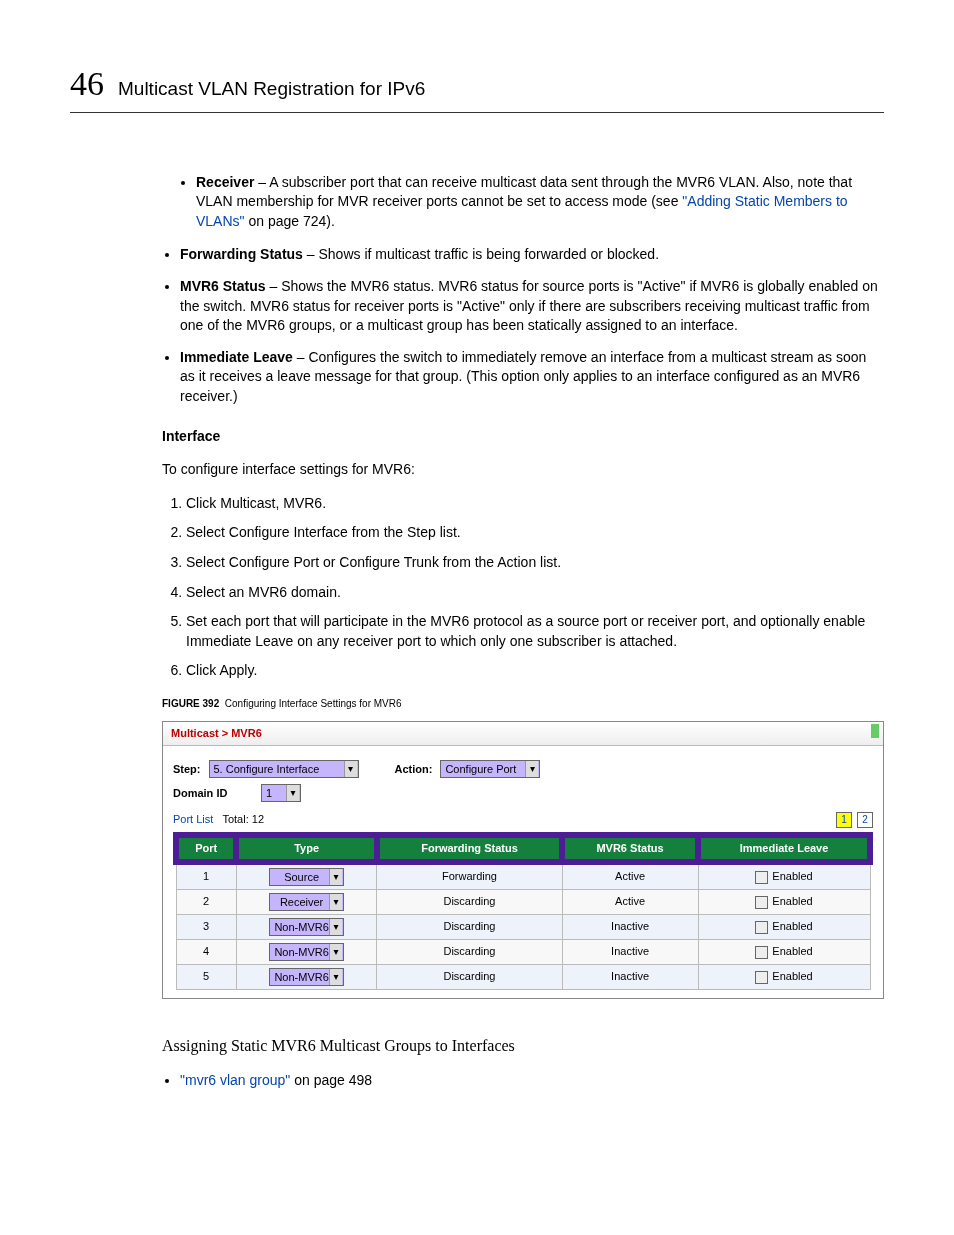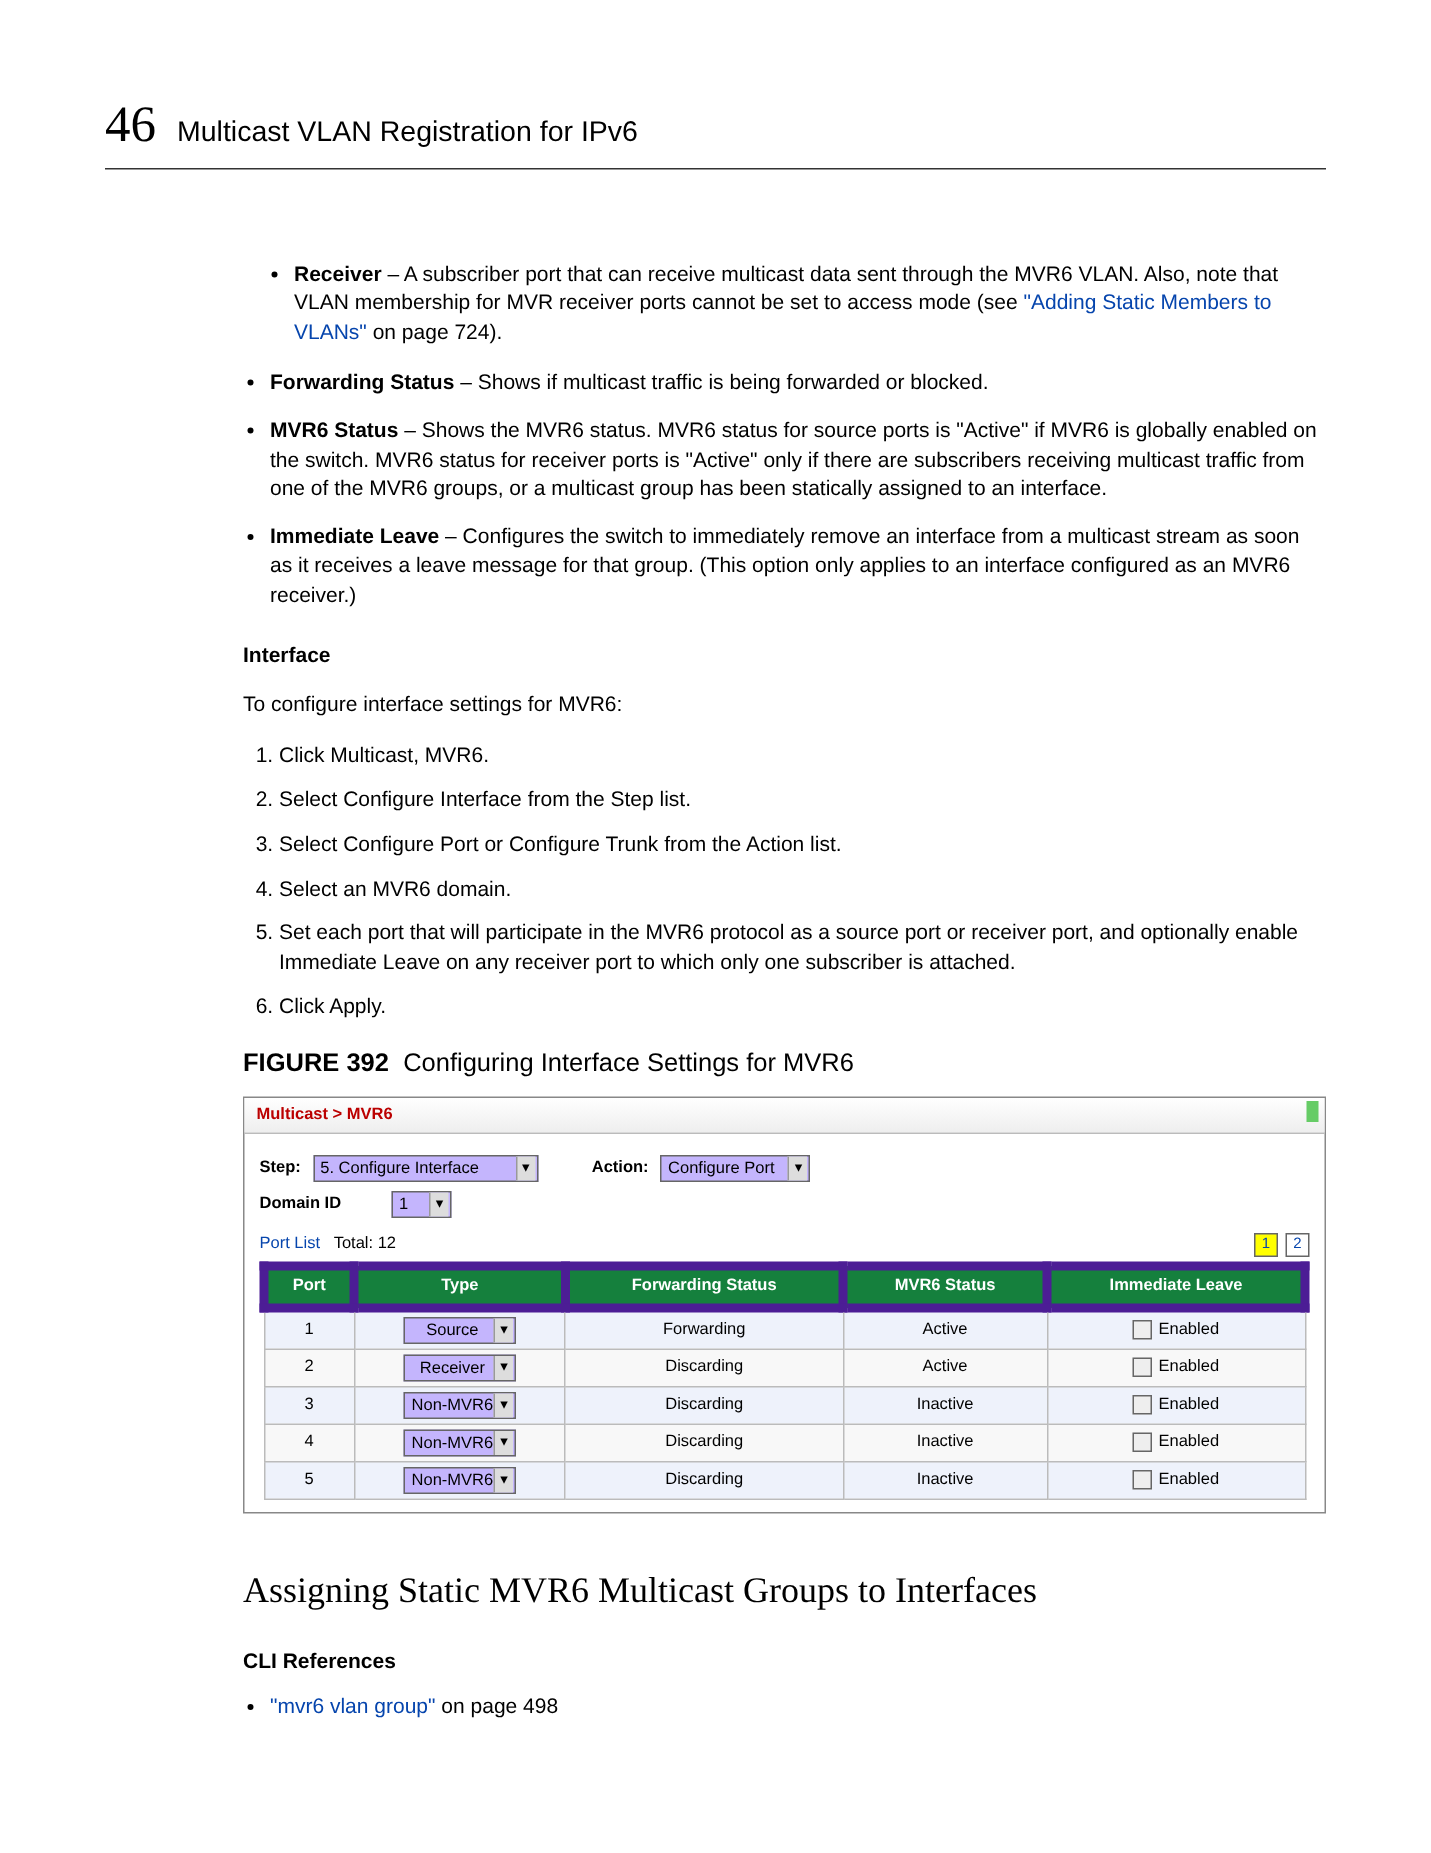--- a/index.html
+++ b/index.html
@@ -53,21 +53,21 @@
     font-weight: bold;
     margin: 20px 0 10px 0;
   }
   .steps {
     padding-left: 24px;
     margin: 0 0 16px 0;
   }
   .steps li { margin-bottom: 10px; }
   .figcap {
     font-weight: bold;
-    font-size: 17px;
+    font-size: 10px;
     margin: 10px 0 10px 0;
   }
   .figcap .figlabel { font-weight: bold; }
   .figcap .figtxt { font-weight: normal; }
   
   .shot {
     border: 1px solid #888;
     background: #fff;
     font-size: 11px;
     margin-bottom: 36px;
@@ -135,21 +135,21 @@
     text-align: center;
     background: #f8f8f8;
   }
   table.shot-table tr:nth-child(even) td { background:#eef2fb;}
   .chk {
     display:inline-block; width:11px; height:11px; border:1px solid #666;
     background:#eee; vertical-align:middle; margin-right:4px;
   }
   h2.section {
     font-family: Georgia, 'Times New Roman', serif;
-    font-size: 24px;
+    font-size: 16px;
     font-weight: normal;
     margin: 30px 0 14px 0;
   }
 </style>
 </head>
 <body>
 
 <div class="page-header">
   <span class="chapter-number">46</span>
   <span class="chapter-title">Multicast VLAN Registration for IPv6</span>
@@ -257,20 +257,19 @@
           <td>Inactive</td>
           <td><span class="chk"></span><span>Enabled</span></td>
         </tr>
       </tbody>
         </table>
     </div>
   </div>
 
   <h2 class="section">Assigning Static MVR6 Multicast Groups to Interfaces</h2>
 
-  <div class="subhead">CLI References</div>
   <ul class="para-bullets">
     <li>
       <span class="link">"mvr6 vlan group"</span><span> on page 498</span>
     </li>
   </ul>
 
 </div>
 
 </body></html>

